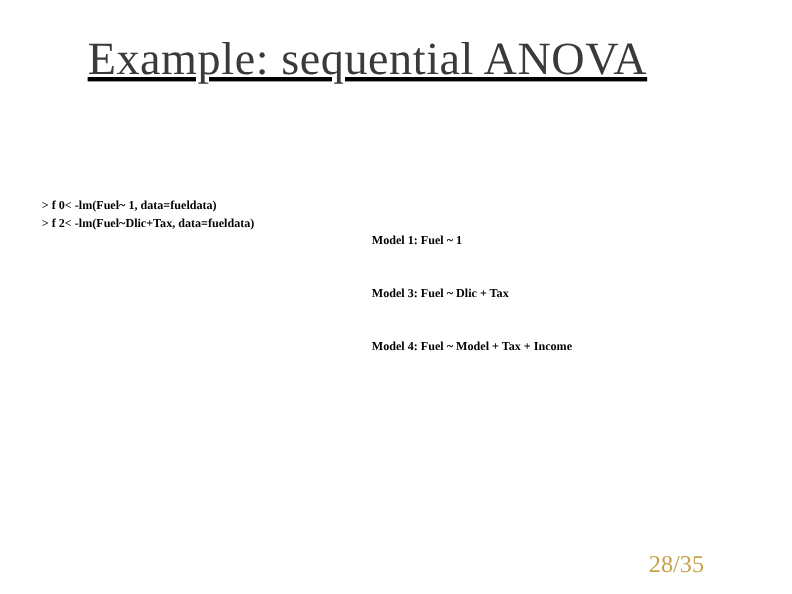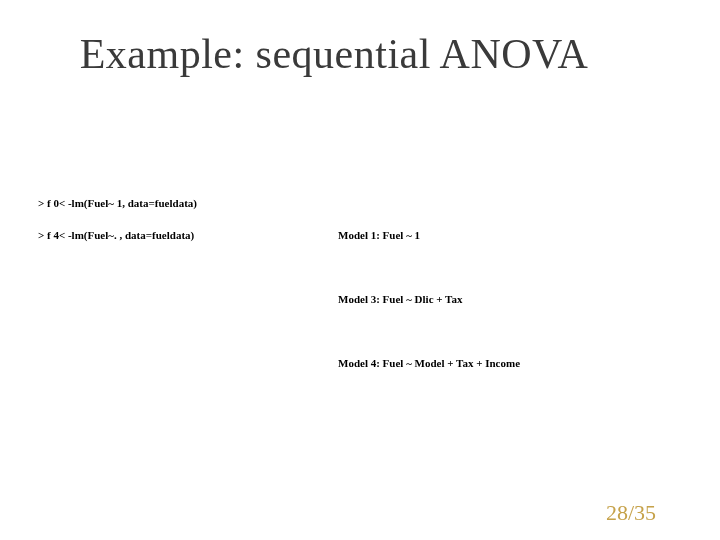--- a/index.html
+++ b/index.html
@@ -10,20 +10,21 @@
     background: #ffffff;
     font-family: Georgia, 'Times New Roman', serif;
     color: #000;
     overflow: hidden;
   }
   .slide {
     width: 668px;
     height: 540px;
     position: relative;
     box-sizing: border-box;
+    text-decoration: underline;
   }
   .title {
     font-family: Georgia, 'Times New Roman', serif;
     font-size: 42px;
     font-weight: 400;
     color: #3a3a3a;
     text-align: center;
     padding-top: 30px;
     letter-spacing: 0.5px;
   }
@@ -43,42 +44,42 @@
     font-family: Georgia, 'Times New Roman', serif;
   }
   .right-col {
     flex: 1;
     font-size: 11px;
     font-weight: bold;
     line-height: 1.45;
     font-family: Georgia, 'Times New Roman', serif;
     white-space: pre;
   }
-  .line { white-space: nowrap; margin-top: 16px; }
+  .line { white-space: nowrap; }
   .pagenum {
     position: absolute;
     bottom: 14px;
-    right: 12px;
+    right: 28px;
     color: #c6a24a;
     font-size: 22px;
     font-family: Georgia, 'Times New Roman', serif;
   }
 </style>
 </head>
 <body>
 
 <div class="slide">
 
   <div class="title">Example: sequential ANOVA</div>
 
   <div class="body">
 
     <div class="left-col">
       <div class="line">&gt; f 0&lt; -lm(Fuel~ 1, data=fueldata)</div>
-      <div class="line">&gt; f 4&lt; -lm(Fuel~. , data=fueldata)</div>
+      <div class="line">&gt; f 2&lt; -lm(Fuel~Dlic+Tax, data=fueldata)</div>
     </div>
 
     <div class="right-col">
       <div class="line">Model 1: Fuel ~ 1</div>
       <div class="line">Model 3: Fuel ~ Dlic + Tax</div>
       <div class="line">Model 4: Fuel ~ Model + Tax + Income</div>
       
 
       
       

